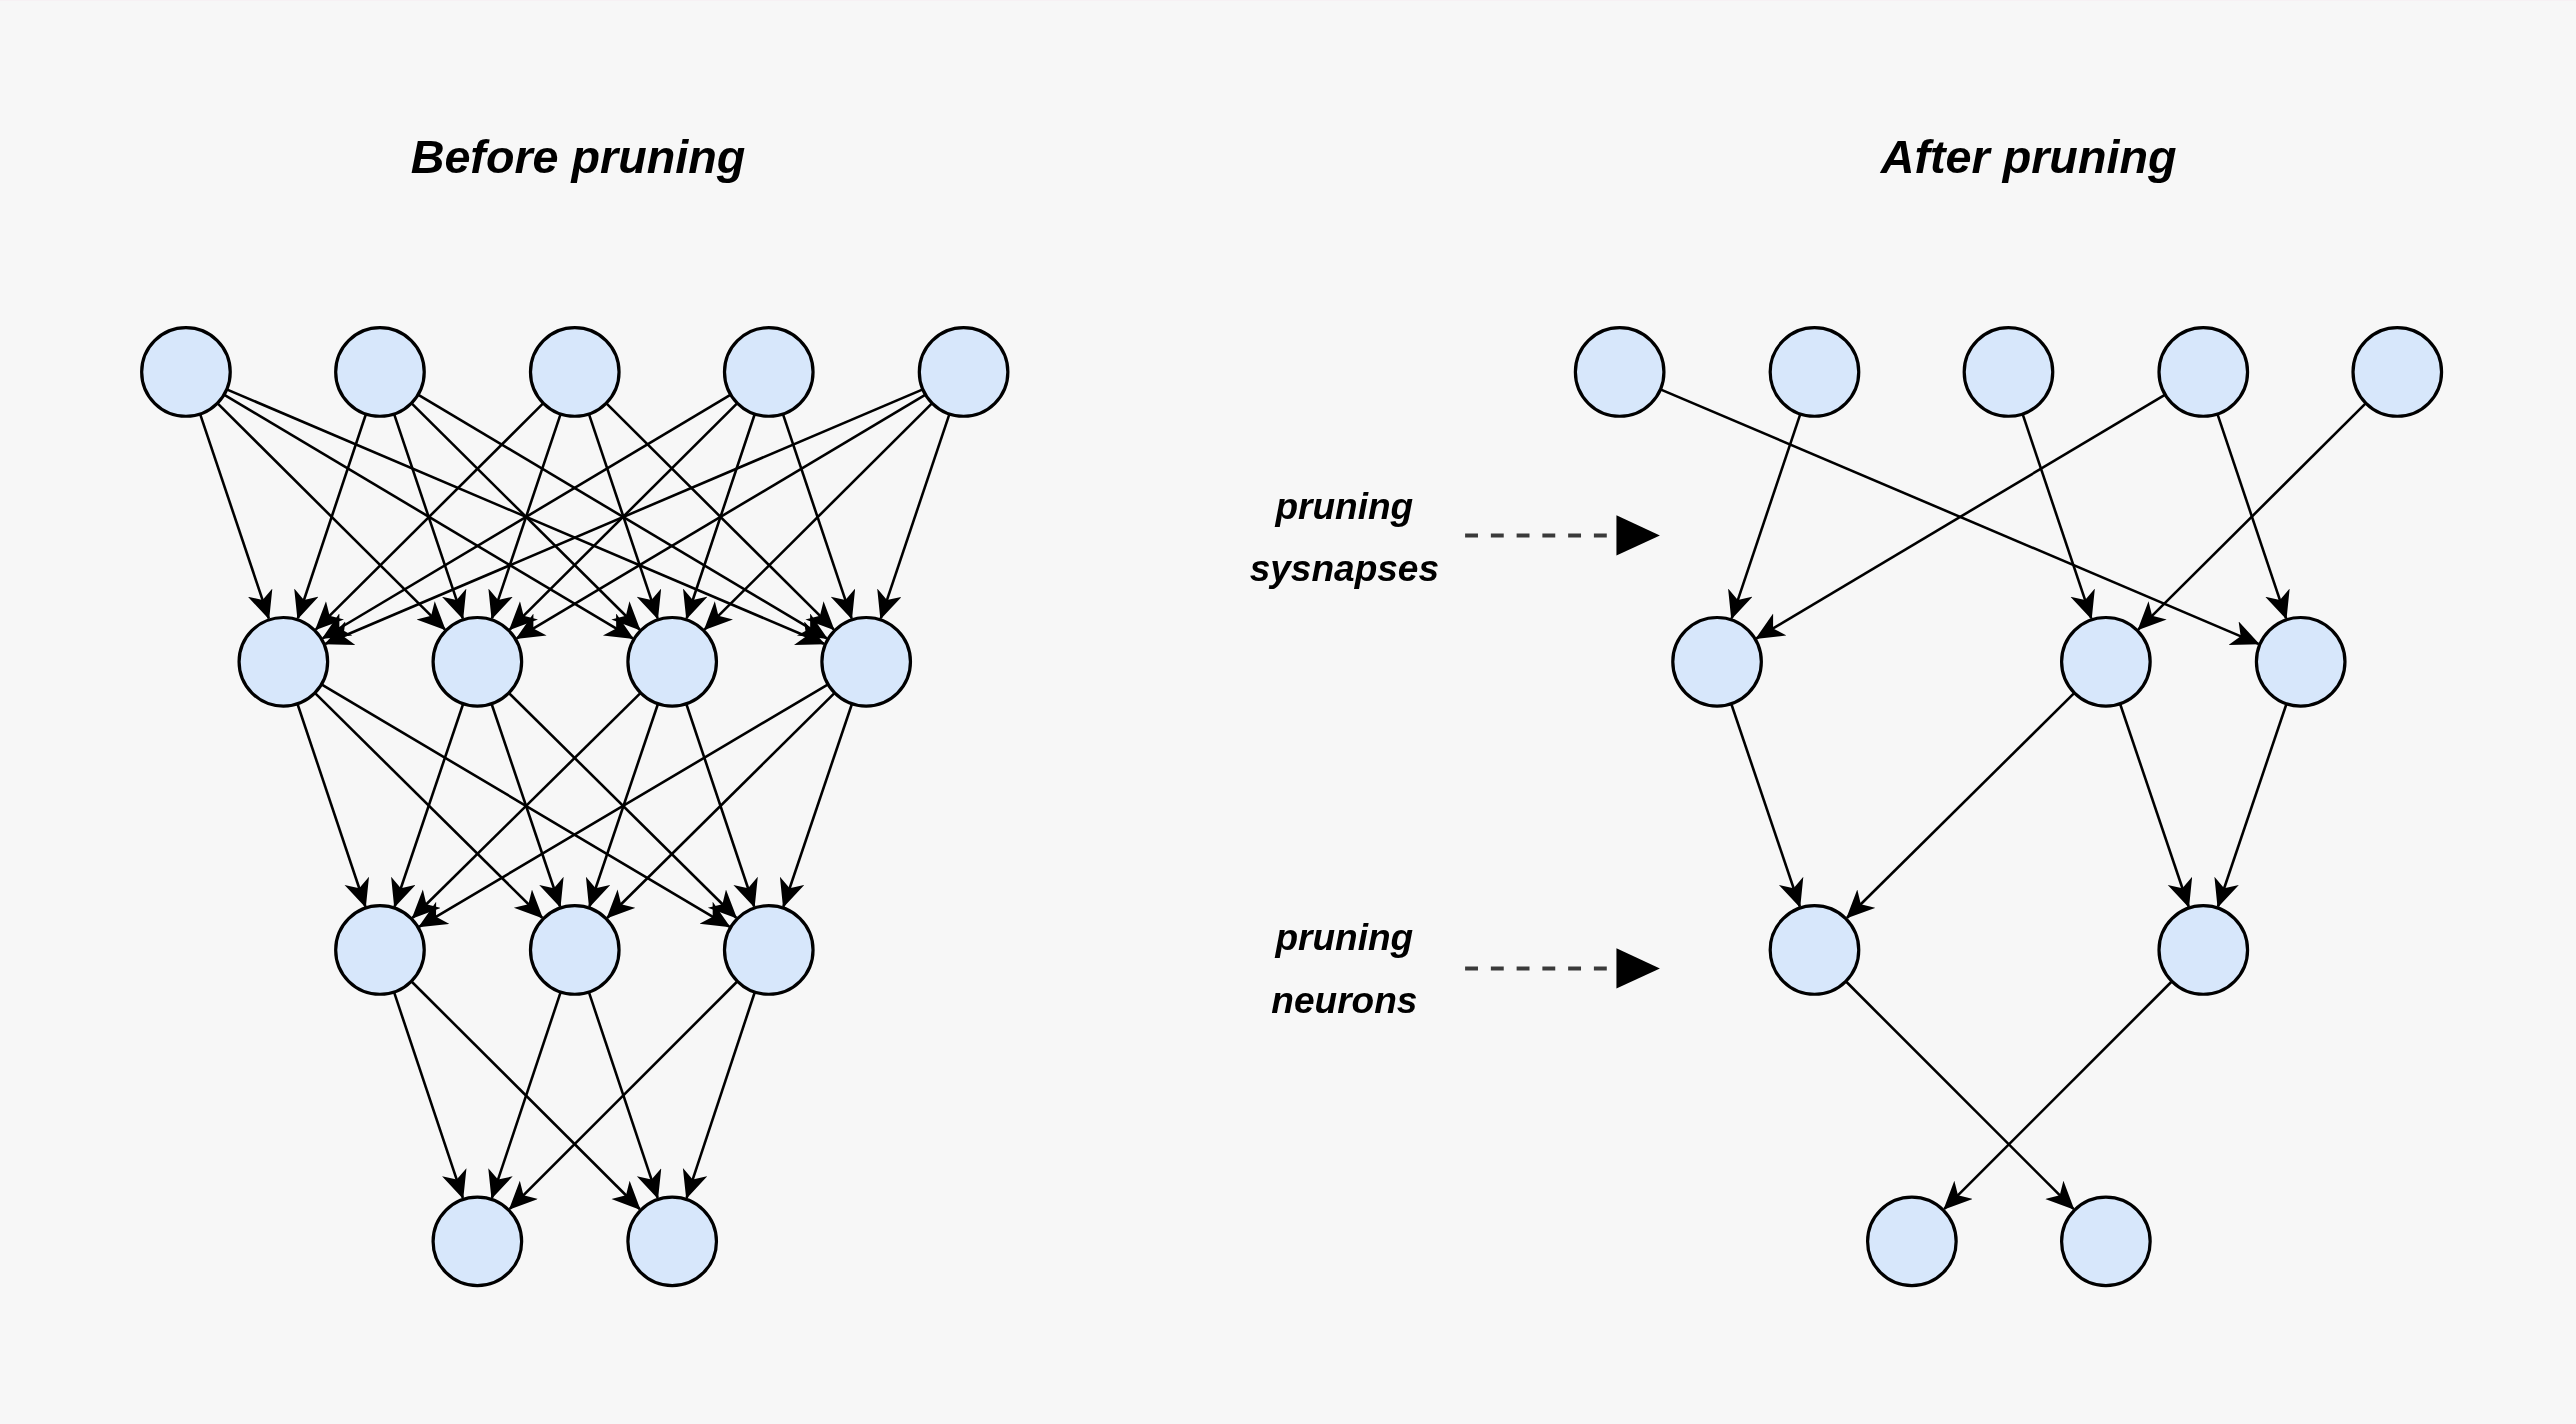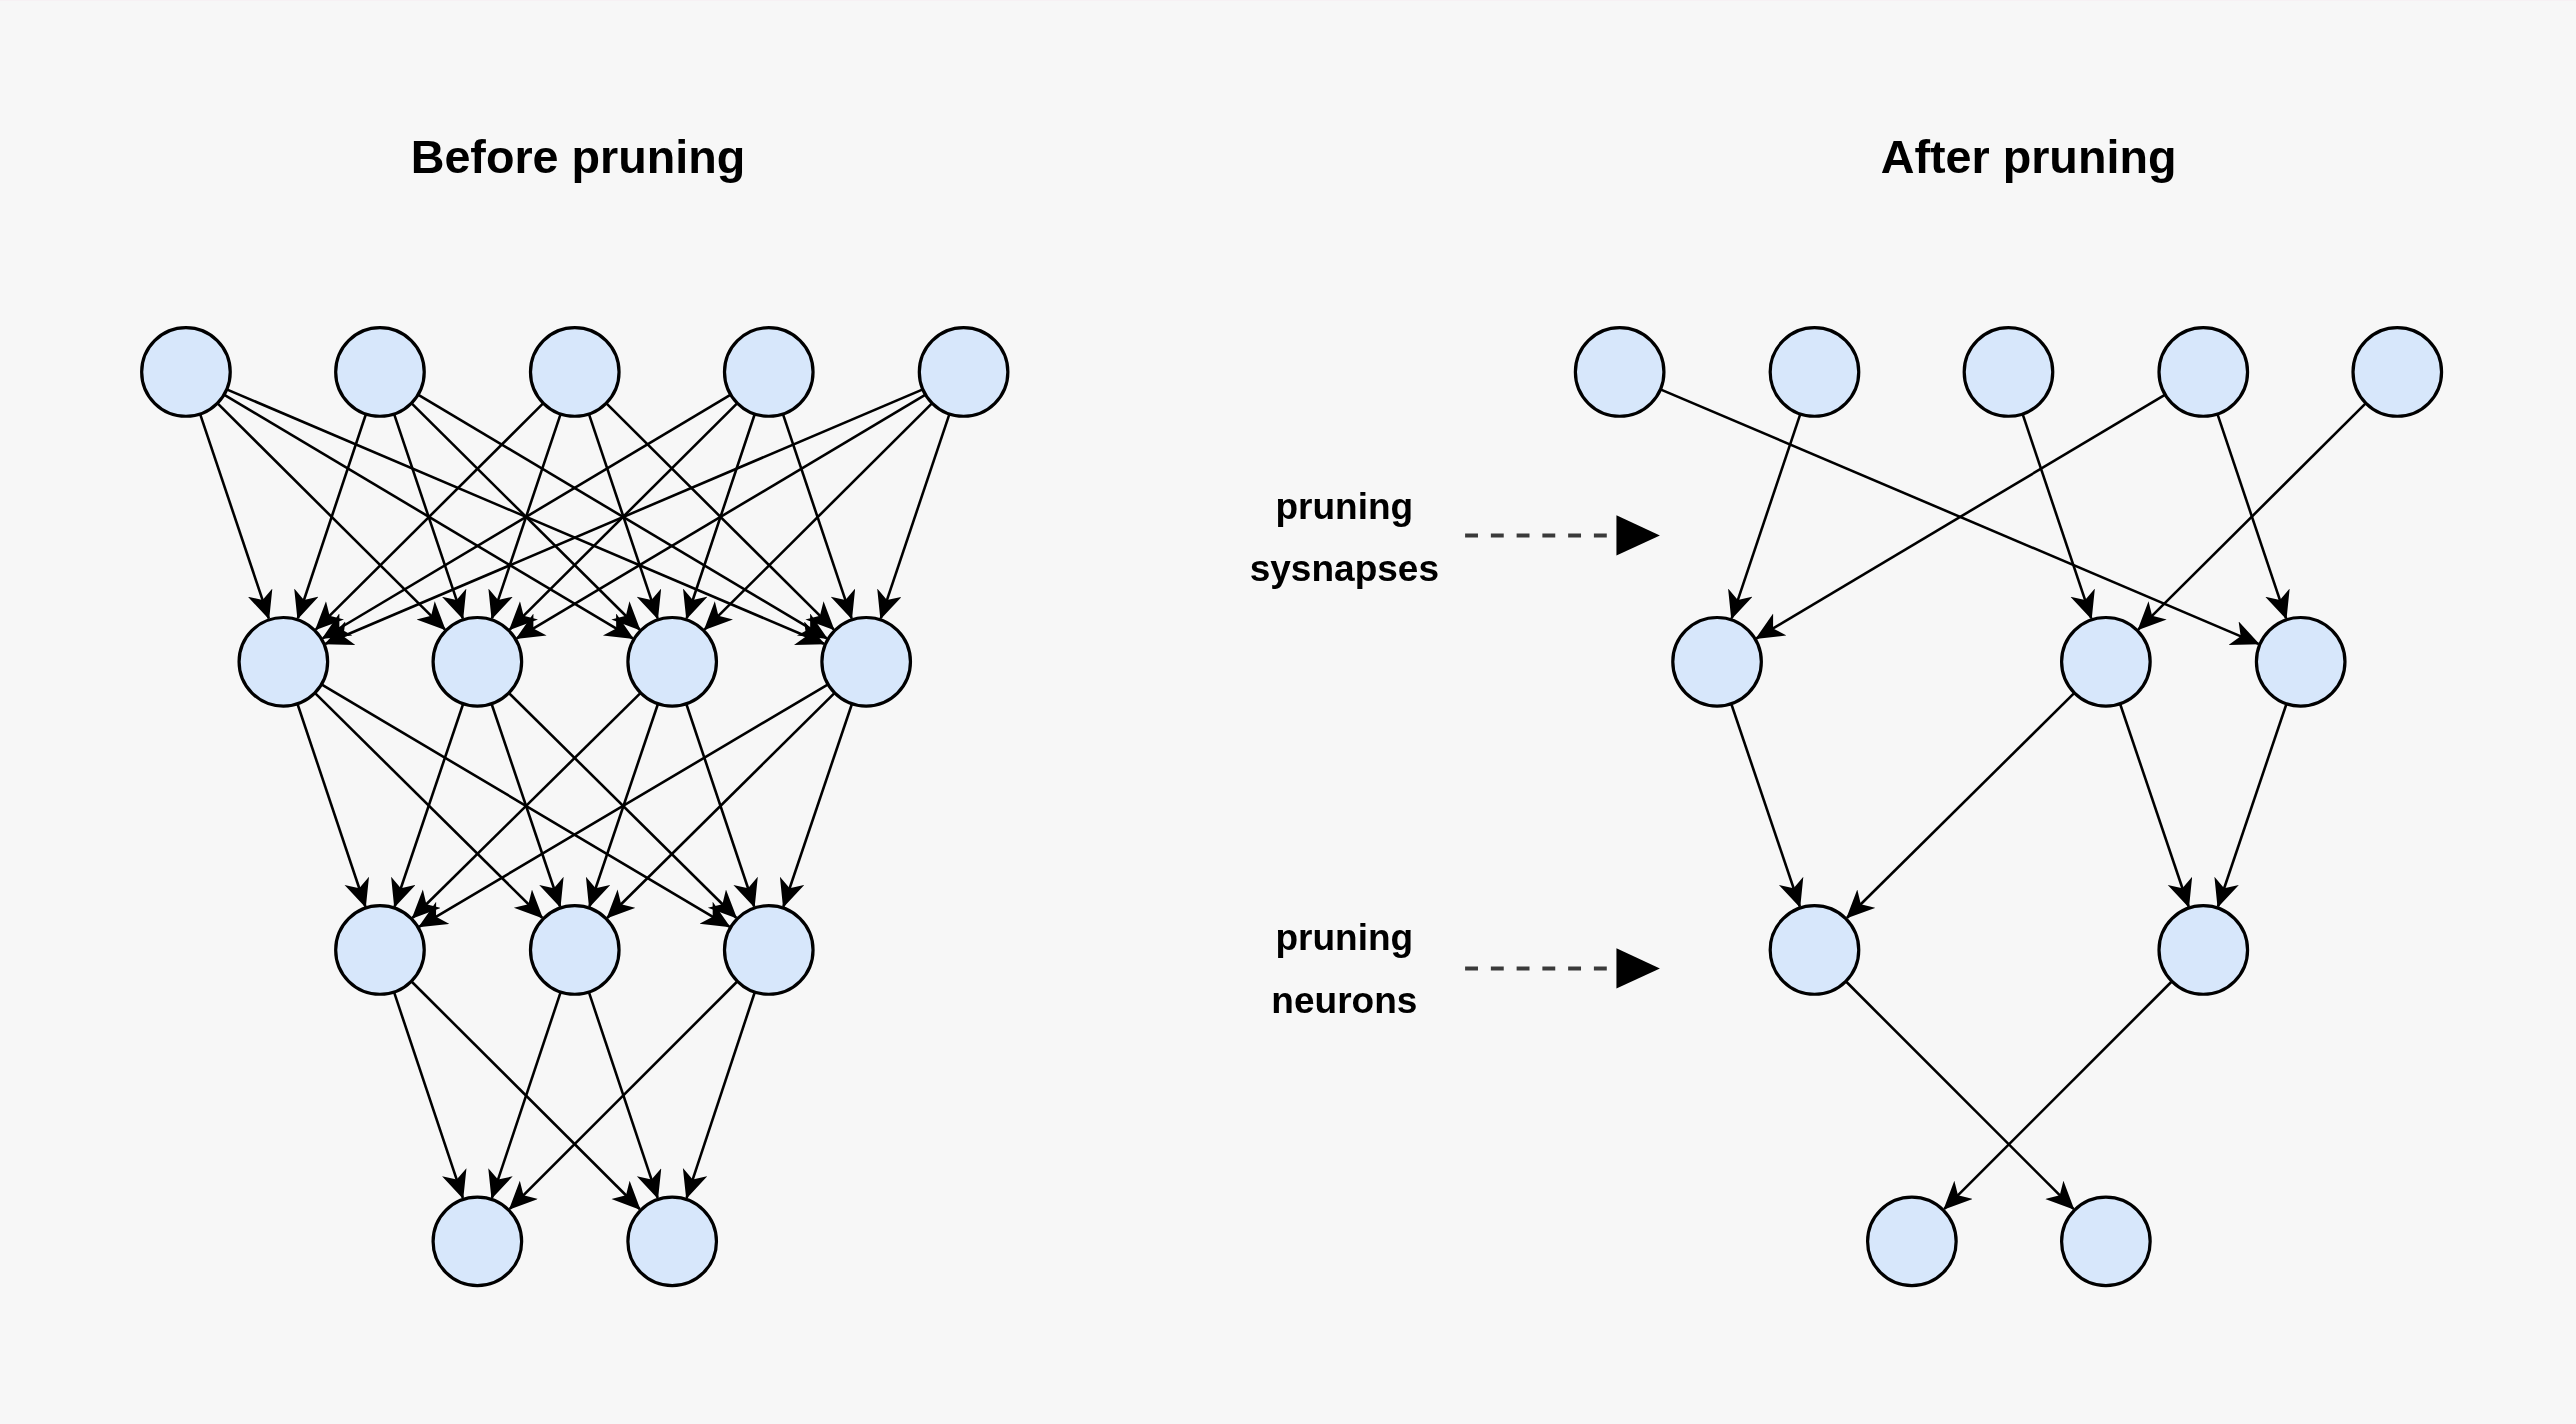--- a/index.html
+++ b/index.html
@@ -11,20 +11,21 @@
     width: 2576px;
     height: 1425px;
     font-family: "Liberation Sans", sans-serif;
     overflow: hidden;
   }
   #stage {
     position: relative;
     width: 2576px;
     height: 1425px;
     background: #f9a8d4;
+    font-style: italic;
   }
   svg#canvas {
     position: absolute;
     left: 0;
     top: 0;
     width: 2576px;
     height: 1425px;
     display: block;
   }
   .panel-title {

